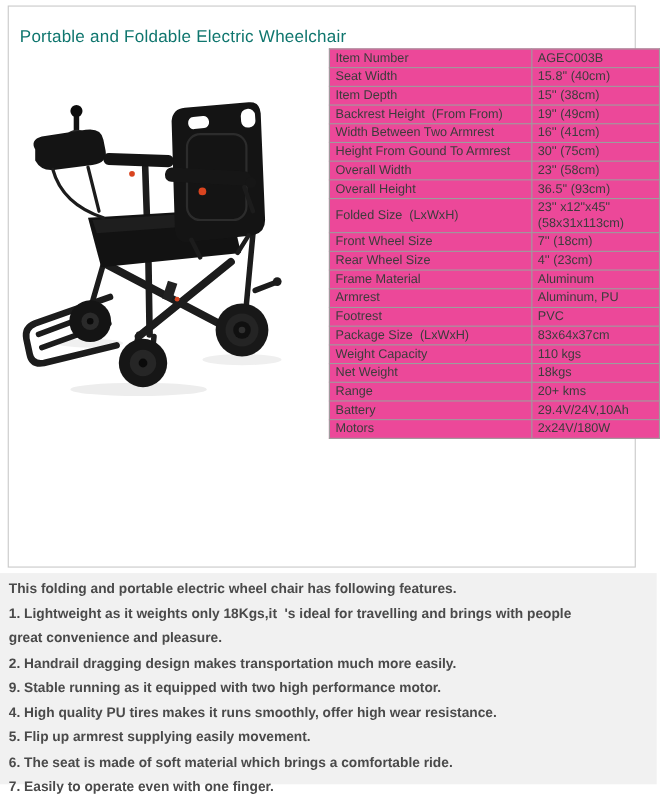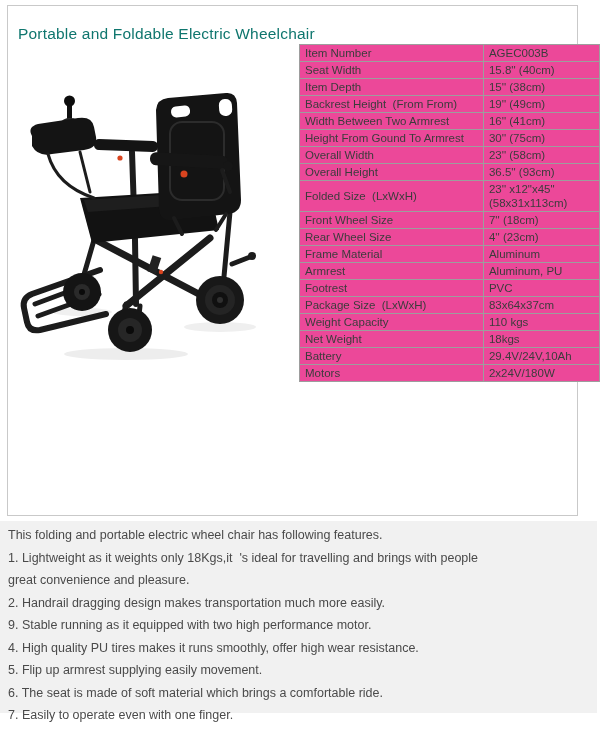--- a/index.html
+++ b/index.html
@@ -35,21 +35,21 @@
     font-size:11.5px;color:var(--text-dark);
     padding:1px 4px 1px 5px;height:17px;line-height:14px;
     vertical-align:middle;white-space:pre;overflow:hidden;
   }
   td.spec-label{width:189px;}
   td.spec-value{width:124px;}
   .features{
     position:absolute;left:0;top:521px;width:597px;height:192px;
     background:var(--features-bg);
     padding:3px 6px 3px 8px;
-    font-size:12.5px;line-height:22.5px;color:#4a4a4a;
+    font-size:12.5px;line-height:22.5px;color:#4a4a4a;font-weight:bold;
   }
   .features p{margin:0;white-space:pre-line;}
   .accent-fill{fill:var(--accent-red);}
   .tube{stroke:#1c1c1c;fill:none;stroke-linecap:round;}
 </style>
 </head>
 <body>
 
 <div class="content-box">
   <div class="page-title">Portable and Foldable Electric Wheelchair</div>
@@ -216,20 +216,24 @@
   <tr>
     <td class="spec-label">Weight Capacity</td>
     <td class="spec-value">110 kgs</td>
   </tr>
 
   <tr>
     <td class="spec-label">Net Weight</td>
     <td class="spec-value">18kgs</td>
   </tr>
 
+  <tr>
+    <td class="spec-label">Range</td>
+    <td class="spec-value">20+ kms</td>
+  </tr>
 
   <tr>
     <td class="spec-label">Battery</td>
     <td class="spec-value">29.4V/24V,10Ah</td>
   </tr>
 
   <tr>
     <td class="spec-label">Motors</td>
     <td class="spec-value">2x24V/180W</td>
   </tr>

